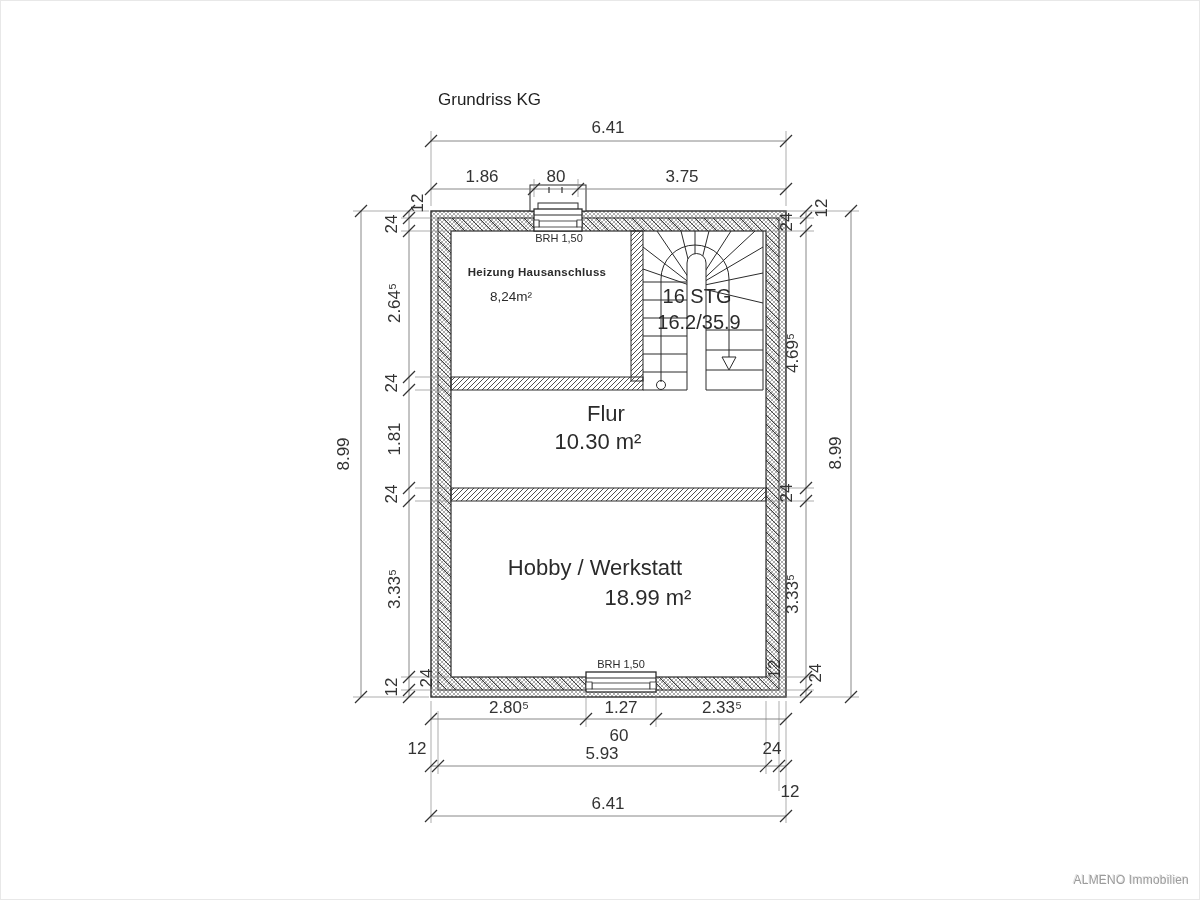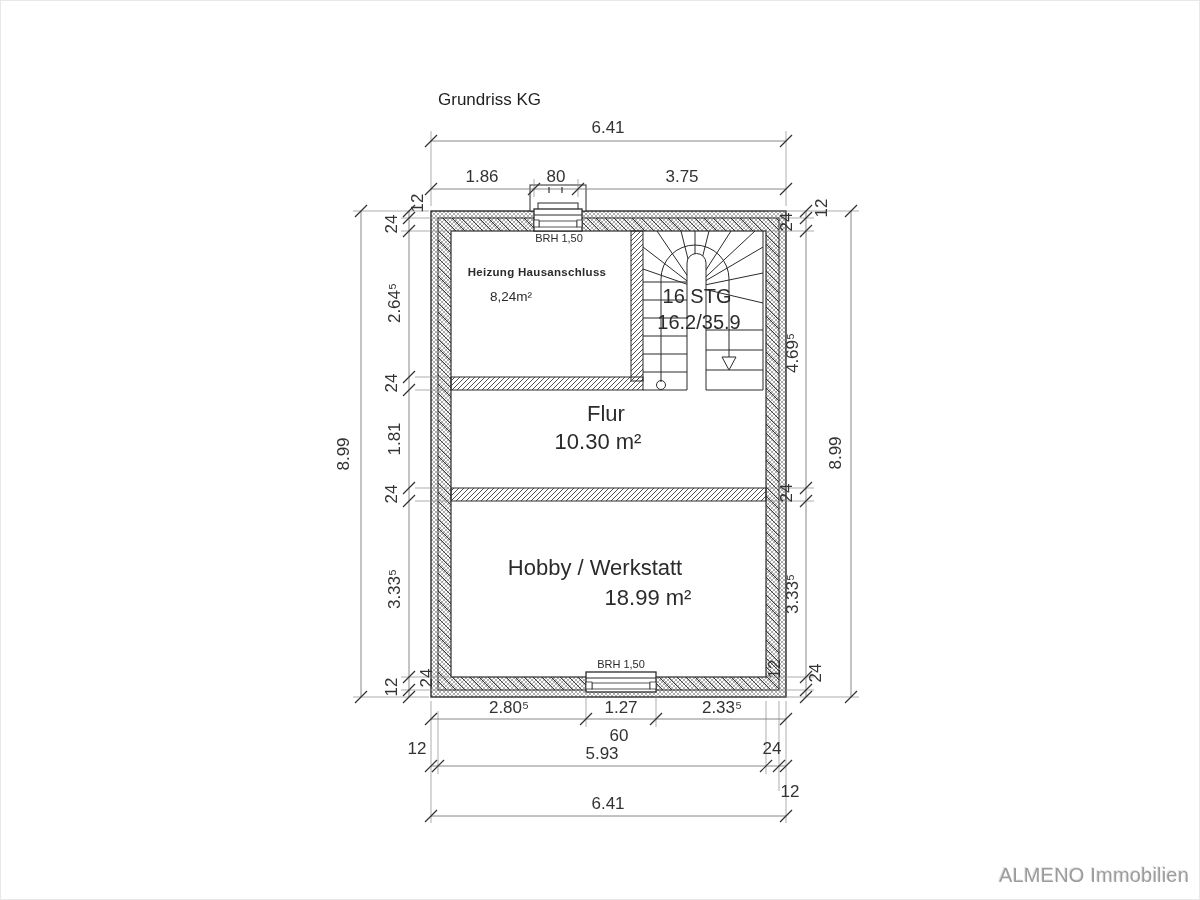--- a/index.html
+++ b/index.html
@@ -6,21 +6,21 @@
   body{font-family:"Liberation Sans","DejaVu Sans",sans-serif;}
   .canvas{position:relative;width:1200px;height:900px;background:#ffffff;overflow:hidden;border:1px solid #e8e8e8;box-sizing:border-box;}
   svg text{fill:#2e2e2e;}
   .dim-num{font-size:17px;fill:#333;}
   .room-big{font-size:22px;fill:#2b2b2b;}
   .room-small{font-size:11.5px;font-weight:bold;fill:#2b2b2b;letter-spacing:.3px;}
   .room-area-sm{font-size:13.5px;fill:#2b2b2b;}
   .stair-txt{font-size:20px;fill:#2b2b2b;}
   .brh{font-size:11px;fill:#2b2b2b;}
   .title-txt{font-size:17px;fill:#1f1f1f;}
-  .watermark{position:absolute;right:10px;bottom:12px;font-size:20px;color:#9c9c9c;
+  .watermark{position:absolute;right:10px;bottom:12px;font-size:12px;color:#9c9c9c;
              text-shadow:1px 1px 0 #ffffff, -1px -1px 0 #e2e2e2;letter-spacing:.2px;}
 </style>
 </head>
 <body>
 
 <div class="canvas">
 <svg width="1200" height="900" viewBox="0 0 1200 900">
   <defs>
     <pattern id="masonry" width="9" height="9" patternUnits="userSpaceOnUse">
       <path d="M-1,-1 L10,10" stroke="#3c3c3c" stroke-width="1"></path>

